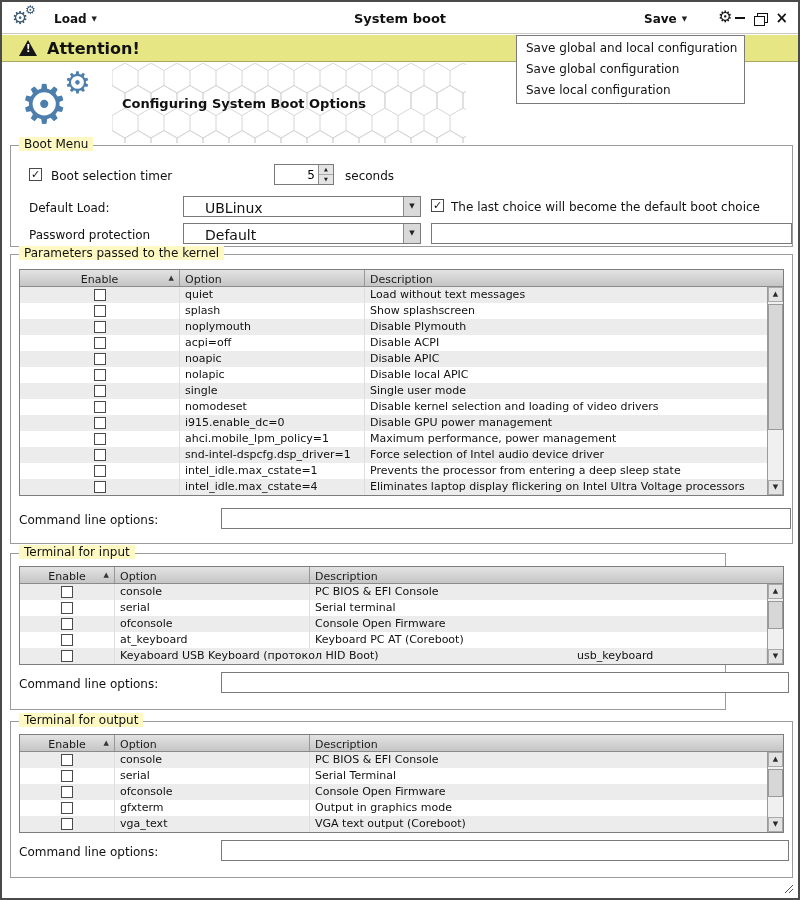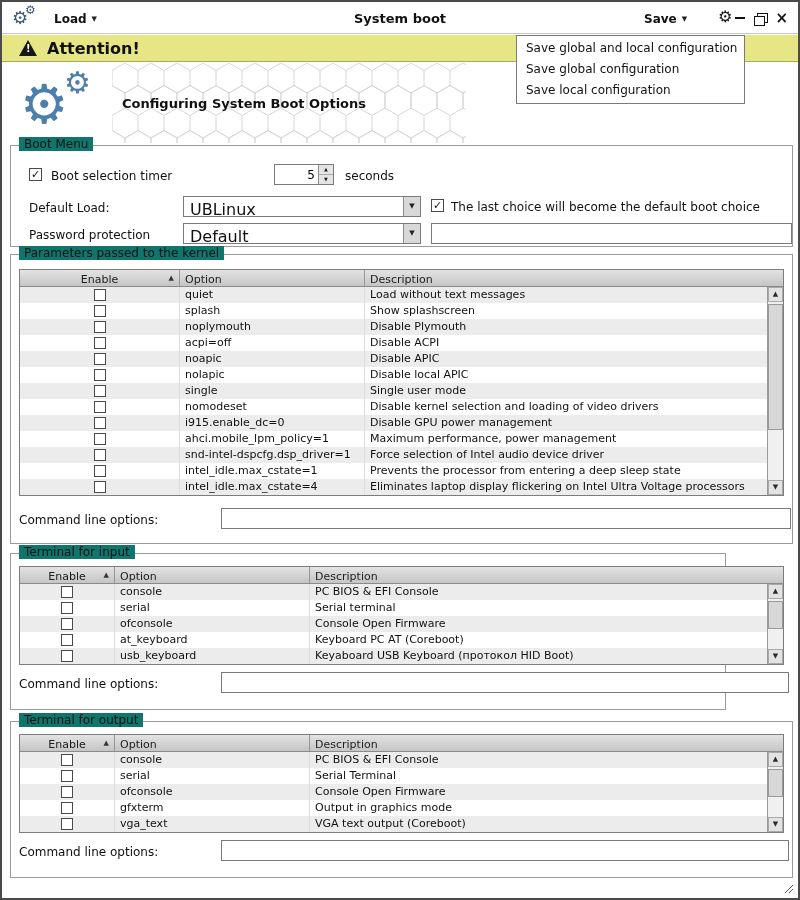--- a/index.html
+++ b/index.html
@@ -39,33 +39,33 @@
 
   
   .logo { position:absolute; left:16px; top:64px; width:96px; height:74px; color:#4d7fad; }
   .logo .g1 { position:absolute; left:2px; top:12px; font-size:54px; line-height:54px; }
   .logo .g2 { position:absolute; left:46px; top:2px; font-size:30px; line-height:30px; }
   .hexes { position:absolute; left:110px; top:61px; }
   .hdr-title { position:absolute; left:120px; top:94px; font-weight:bold; font-size:13px; z-index:2; }
 
   
   .group { position:absolute; border:1px solid #9b9b9b; background:#fff; }
-  .group > .legend { position:absolute; top:-9px; left:8px; background:#0f766e; padding:0 5px; font-size:12px; white-space:nowrap; }
+  .group > .legend { position:absolute; top:-9px; left:8px; background:#fef9c3; padding:0 5px; font-size:12px; white-space:nowrap; }
   .lbl { position:absolute; font-size:12px; white-space:nowrap; }
 
   .g-boot   { left:8px; top:143px; width:783px; height:102px; }
   .g-kernel { left:8px; top:252px; width:783px; height:290px; }
   .g-input  { left:8px; top:551px; width:716px; height:157px; }
   .g-output { left:8px; top:719px; width:783px; height:157px; }
 
   
   .cb { position:absolute; width:13px; height:13px; border:1px solid #4a4a4a; background:#fff; font-size:11px; line-height:11px; text-align:center; font-weight:bold; color:#111; }
   .txt { position:absolute; height:21px; border:1px solid #7a7a7a; background:#fff; font-family:"DejaVu Sans",sans-serif; font-size:12px; padding:0 4px; }
   .combo { position:absolute; height:21px; border:1px solid #7a7a7a; background:#fff; }
-  .combo .val { position:absolute; left:6px; top:3px; font-size:16px; white-space:nowrap; }
+  .combo .val { position:absolute; left:21px; top:3px; font-size:14px; white-space:nowrap; }
   .combo .cbtn { position:absolute; right:0; top:0; bottom:0; width:17px; background:#d9d9d9; border-left:1px solid #8d8d8d; text-align:center; font-size:7px; line-height:19px; color:#222; }
   .spin { position:absolute; height:21px; border:1px solid #7a7a7a; background:#fff; }
   .spin input { position:absolute; left:0; top:0; bottom:0; width:43px; border:0; font-family:"DejaVu Sans",sans-serif; font-size:12px; text-align:right; padding-right:3px; outline:none; }
   .spin .sbcol { position:absolute; right:0; top:0; bottom:0; width:15px; border-left:1px solid #8d8d8d; }
   .spin .sb { position:absolute; left:0; right:0; height:50%; background:#e4e4e4; font-size:5px; line-height:9px; text-align:center; color:#222; }
   .spin .sb.up { top:0; border-bottom:1px solid #a9a9a9; }
   .spin .sb.dn { bottom:0; }
 
   
   .cb-timer { left:18px; top:22px; }
@@ -354,22 +354,22 @@
             <div class="cell c0">
               <span class="cb"></span>
             </div>
             <div class="cell c1">at_keyboard</div>
             <div class="cell c2">Keyboard PC AT (Coreboot)</div>
           </div>
           <div class="row">
             <div class="cell c0">
               <span class="cb"></span>
             </div>
+            <div class="cell c2">Keyaboard USB Keyboard (протокол HID Boot)</div>
             <div class="cell c1">usb_keyboard</div>
-            <div class="cell c2">Keyaboard USB Keyboard (протокол HID Boot)</div>
           </div>
         </div>
       <div class="vscroll">
         <div class="sbtn up">▲</div>
         <div class="sthumb" style="top:17px;height:28px;"></div>
         <div class="sbtn down">▼</div>
       </div>
     </div>
     <span class="lbl cmdlbl">Command line options:</span>
     <input class="txt cmdinput" value="" style="">

